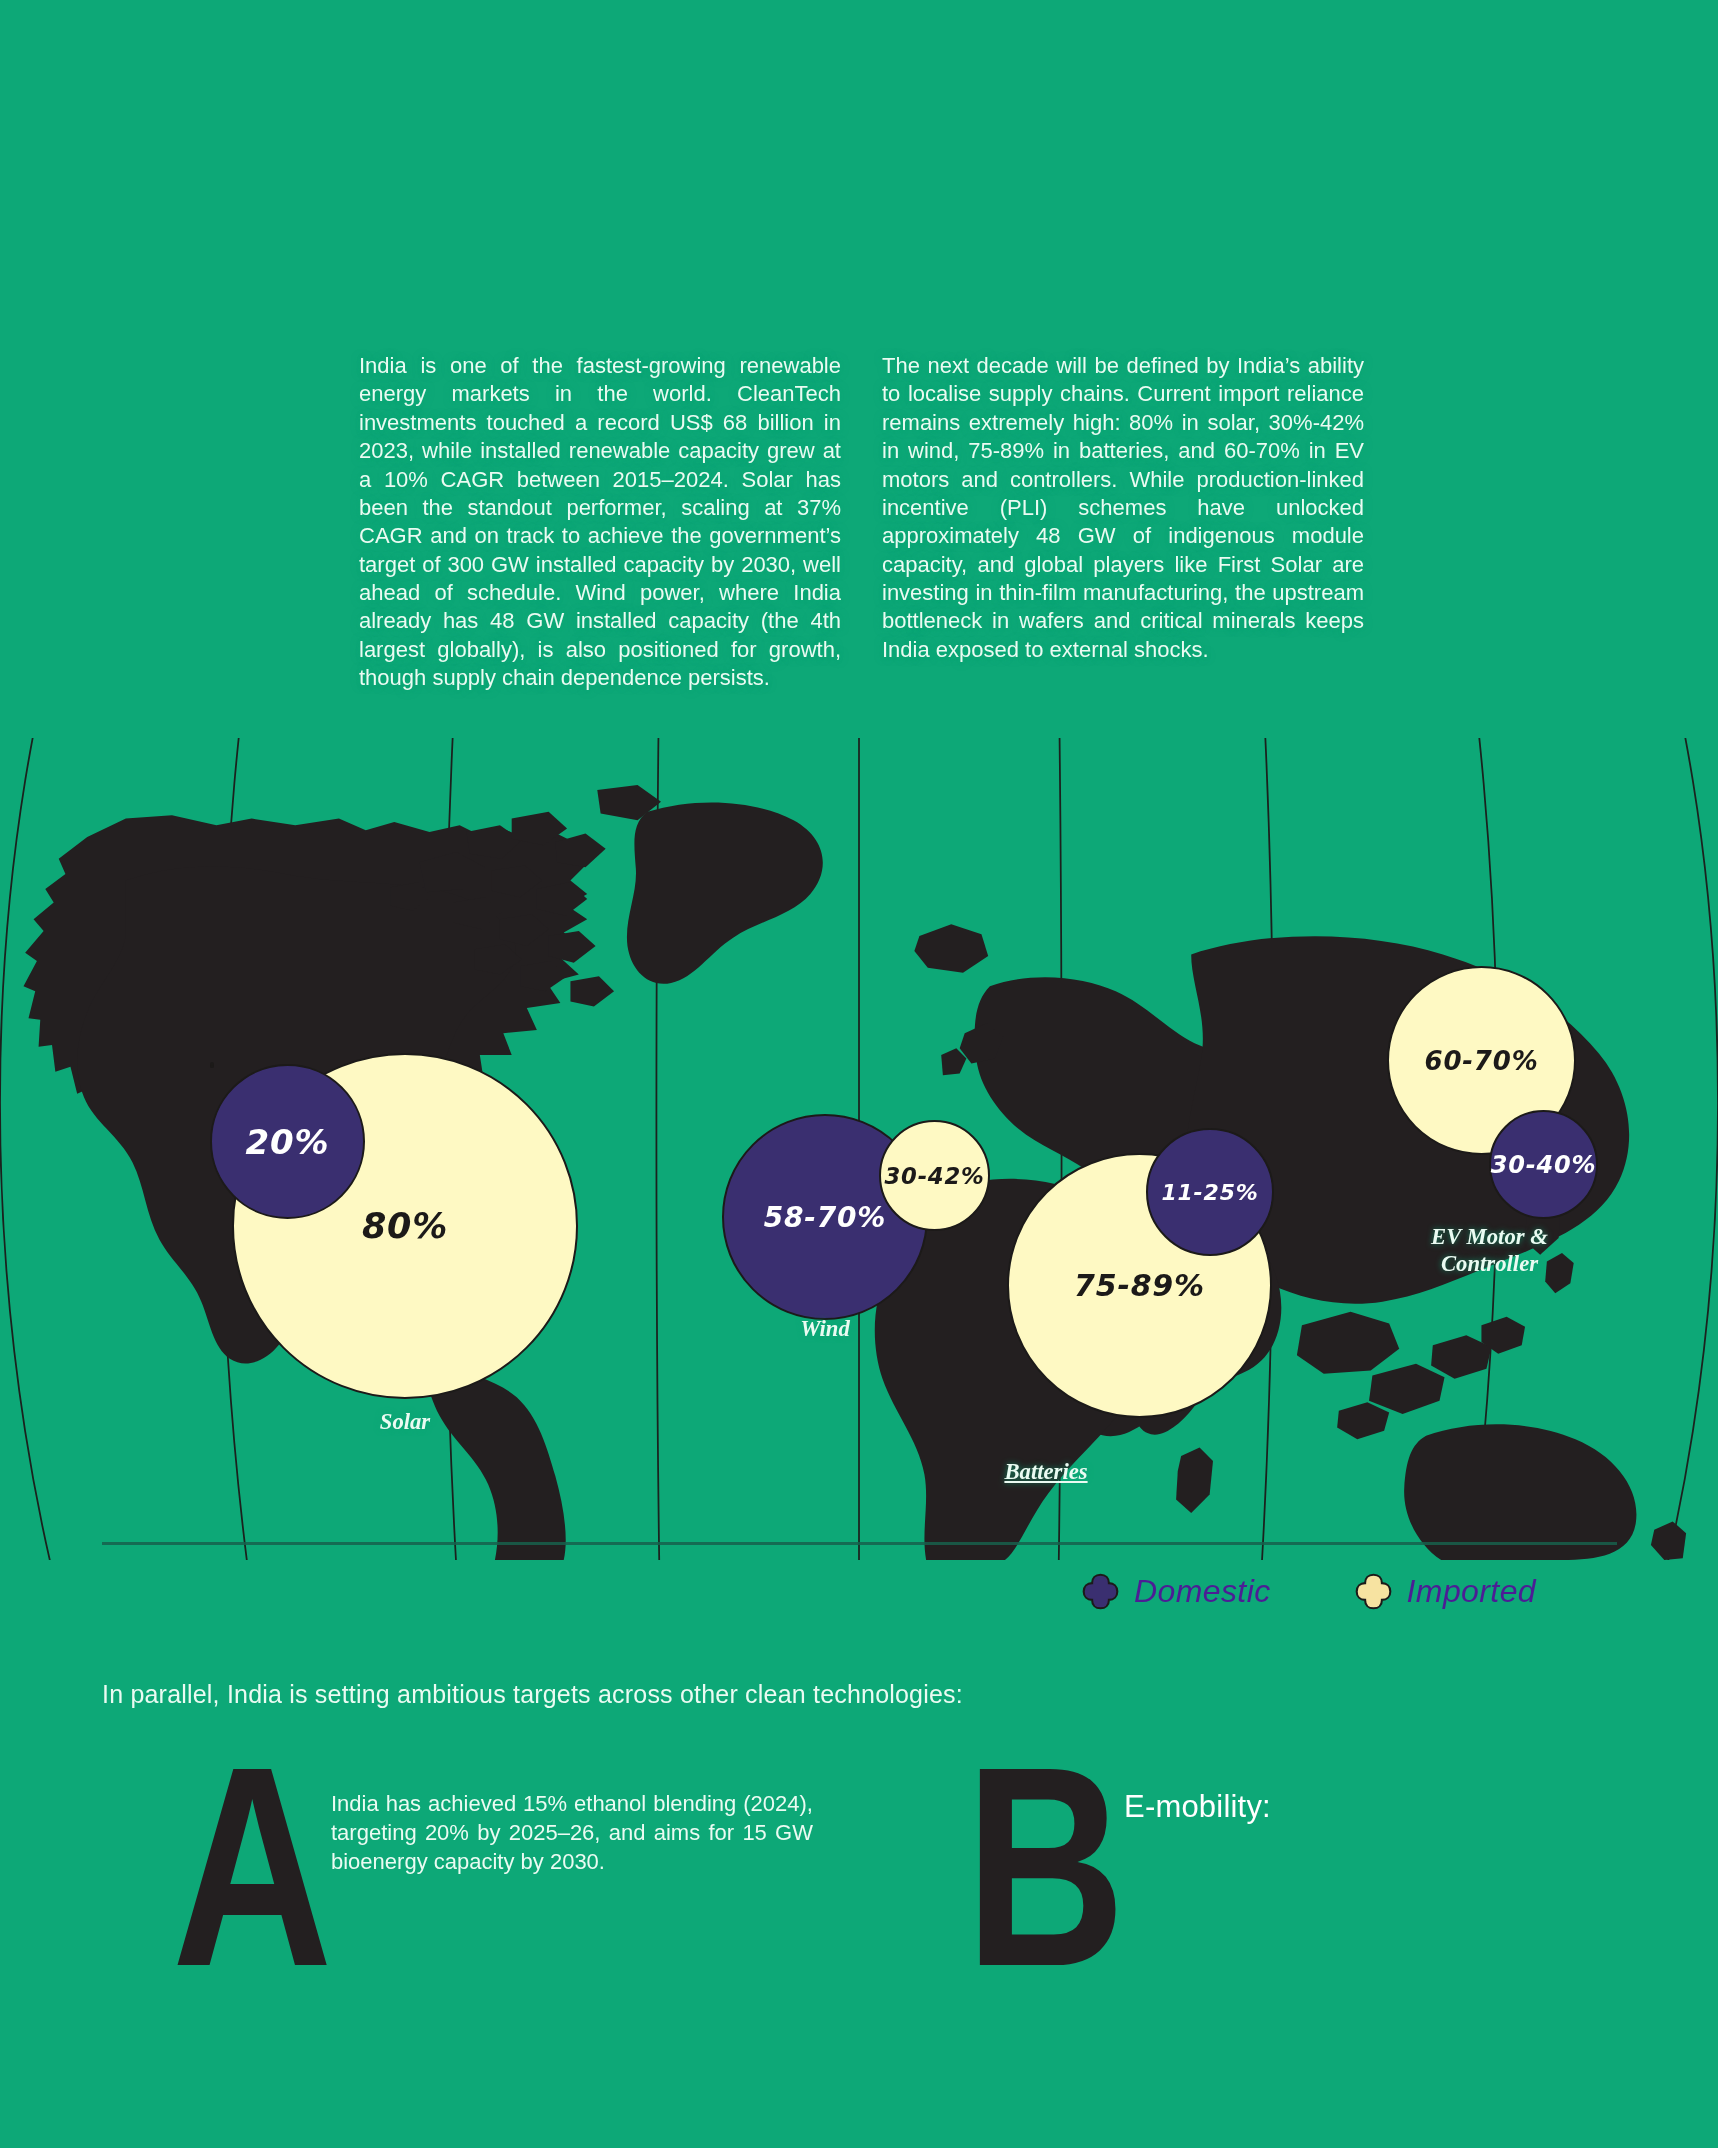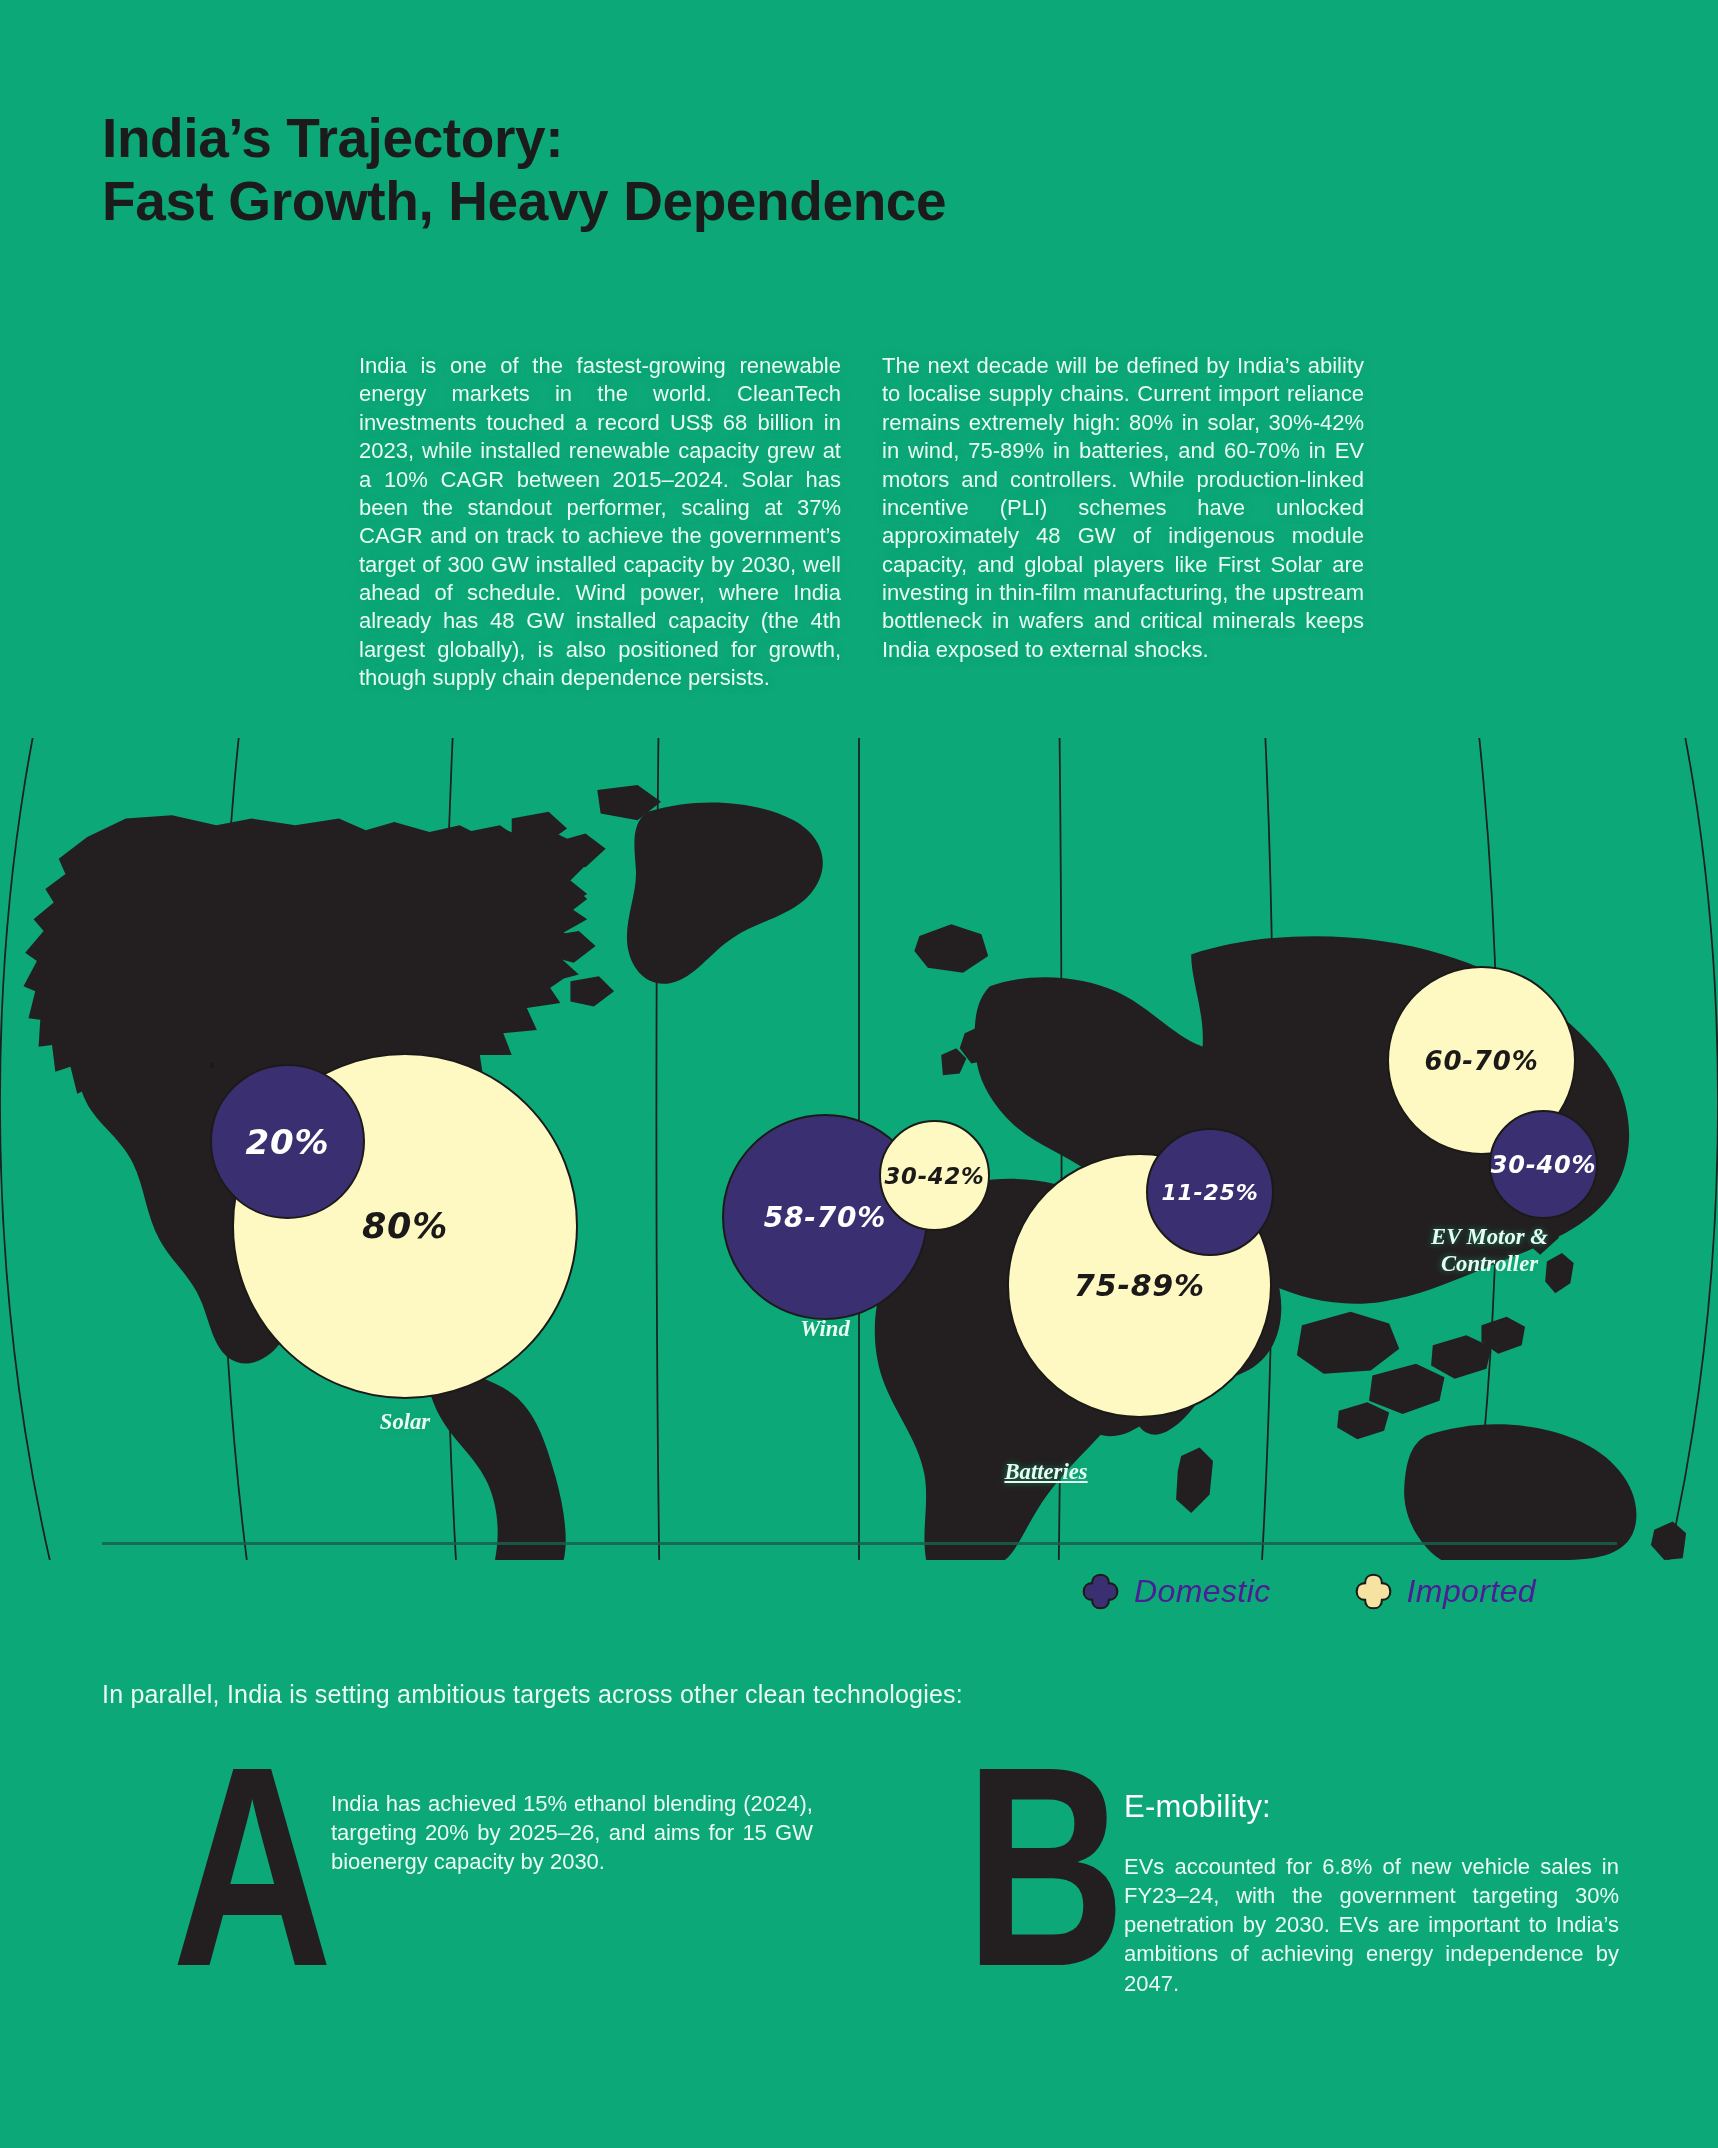--- a/index.html
+++ b/index.html
@@ -161,22 +161,20 @@
     text-justify: inter-word;
   }
   #card-a .card-body { width: 482px; }
   #card-b .card-body { width: 495px; }
 </style>
 </head>
 <body>
 
 <div class="page">
 
-  <div class="title">India’s Trajectory:
-Fast Growth, Heavy Dependence</div>
 
   <div class="mapblock">
     <svg class="mapsvg" viewBox="0 0 2048 980" preserveAspectRatio="none">
       <g stroke="#1C1A19" stroke-width="2.1" fill="none" opacity="0.95">
         <path d="M120,-290 C-40,120 -40,740 120,1190"></path>
         <path d="M330,-300 C240,130 240,760 330,1200"></path>
         <path d="M560,-305 C520,135 520,770 560,1205"></path>
         <path d="M790,-308 C780,138 780,775 790,1208"></path>
         <path d="M1024,-310 L1024,1210"></path>
         <path d="M1258,-308 C1268,138 1268,775 1258,1208"></path>
@@ -350,18 +348,17 @@
     <div class="bigletter">A</div>
     <div class="card-body">
       <div class="card-text">India has achieved 15% ethanol blending (2024), targeting 20% by 2025–26, and aims for 15 GW bioenergy capacity by 2030.</div>
     </div>
   </div>
 
   <div class="card" id="card-b">
     <div class="bigletter">B</div>
     <div class="card-body">
       <div class="card-title">E-mobility:</div>
-      <div class="card-text">EVs accounted for 6.8% of new vehicle sales in FY23–24, with the government targeting 30% penetration by 2030. EVs are important to India’s ambitions of achieving energy independence by 2047.</div>
     </div>
   </div>
 
 </div>
 
 
 </body></html>

